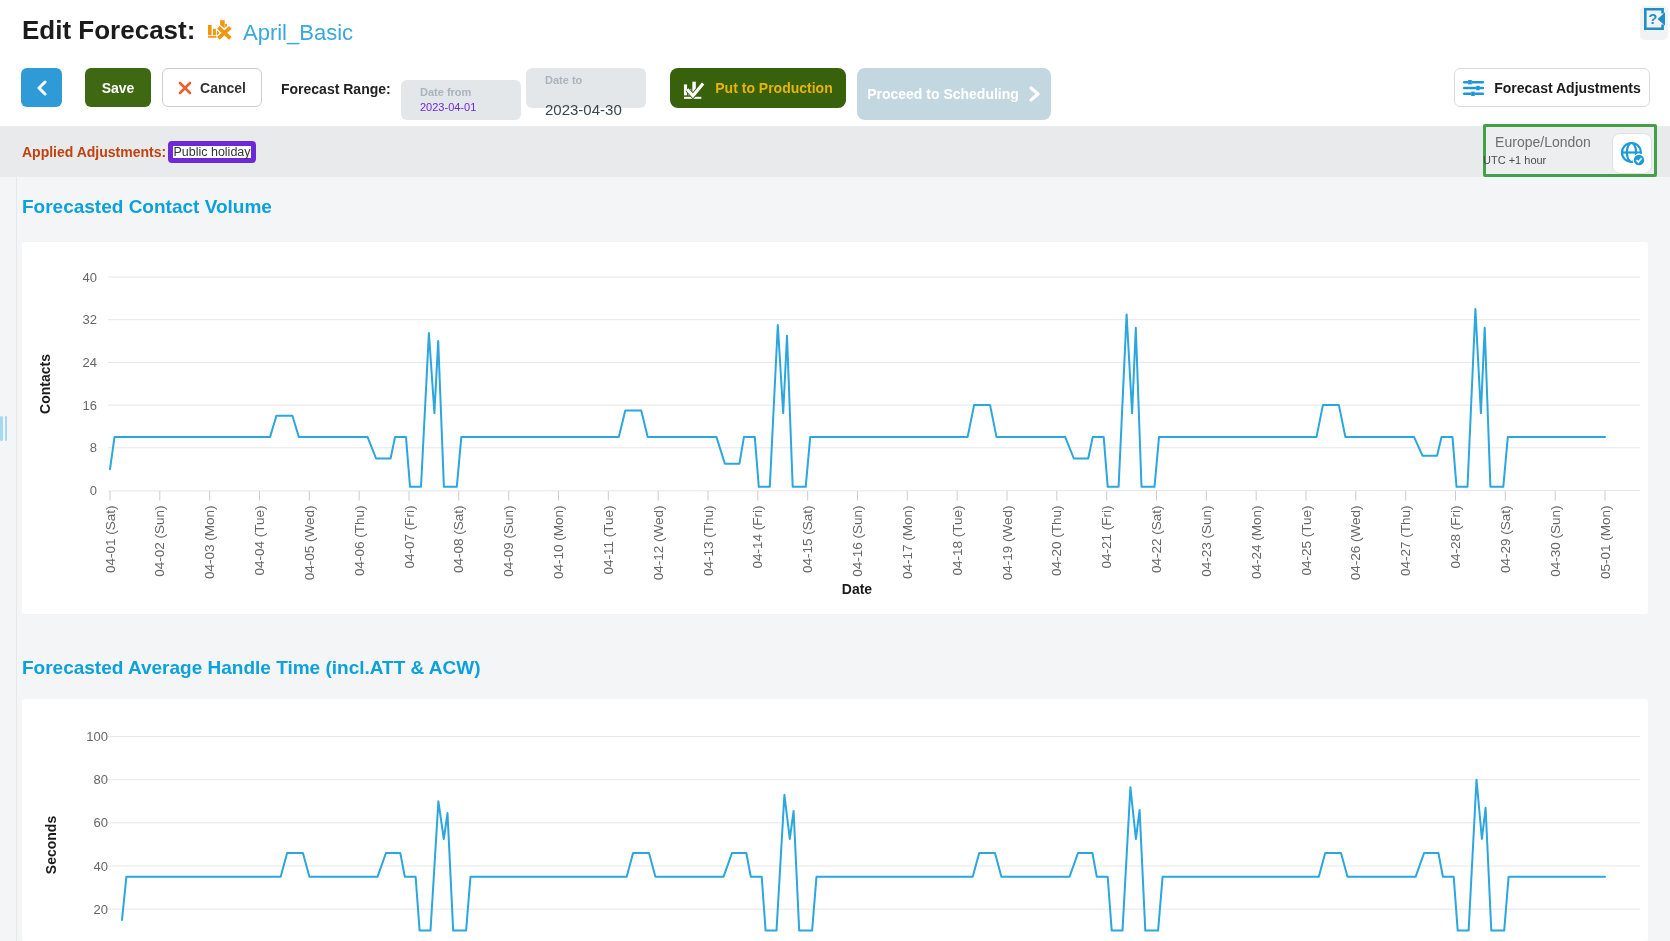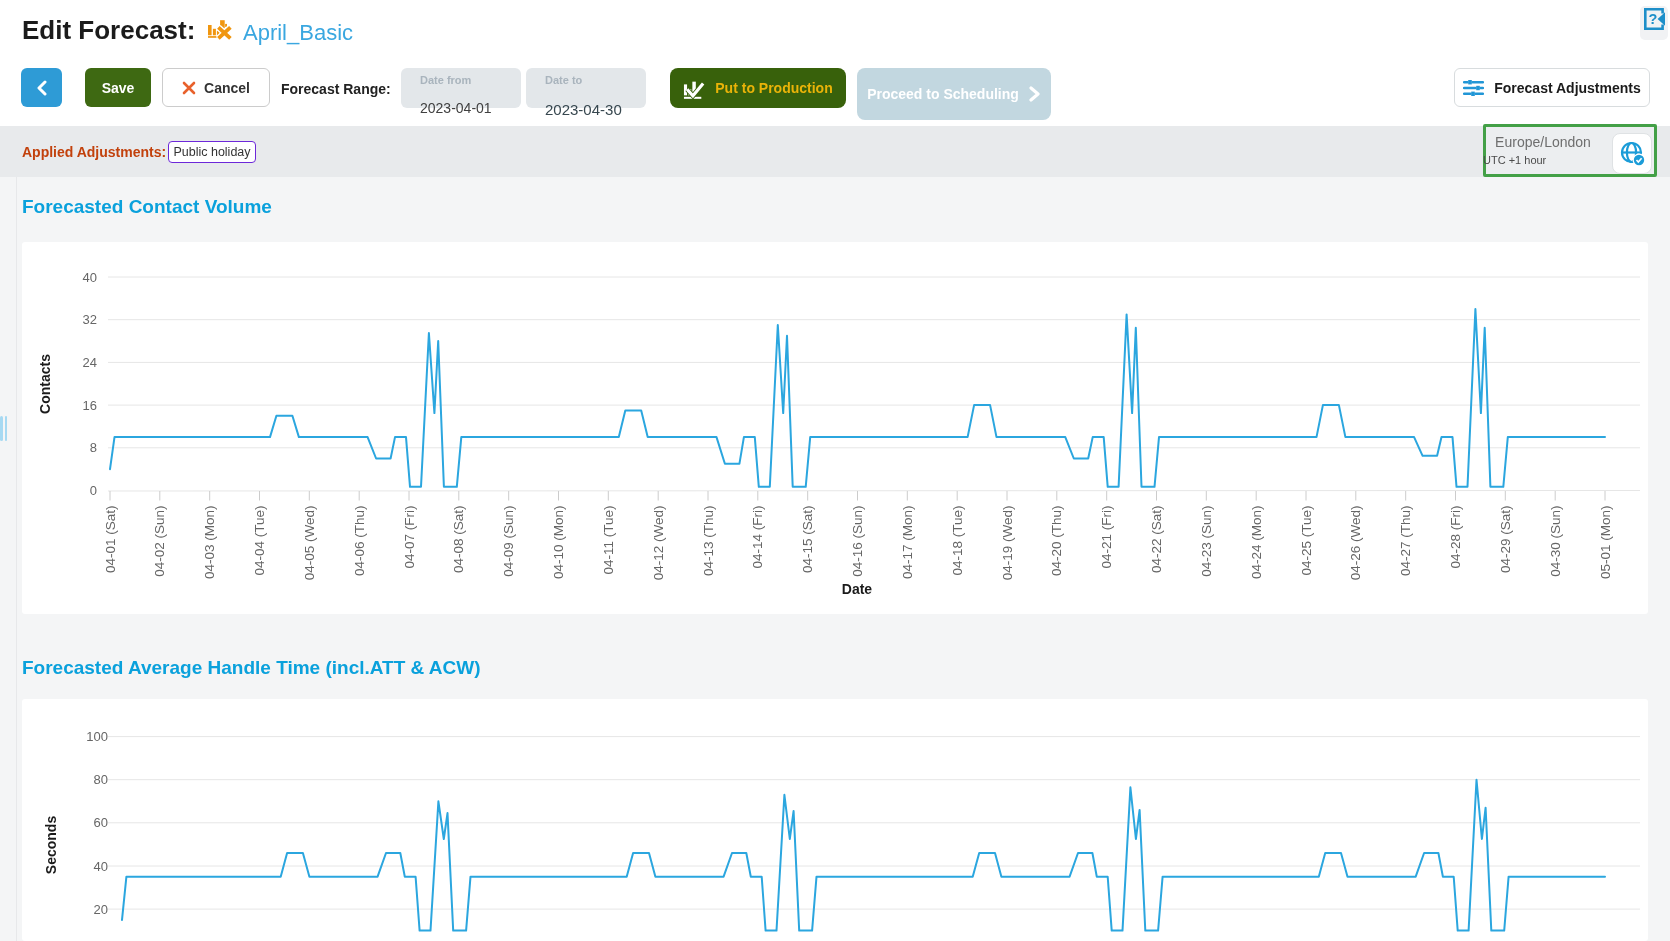--- a/index.html
+++ b/index.html
@@ -29,28 +29,28 @@
   <polygon points="21,4.2 21,17.8 13.6,11" fill="#1e8fc9"></polygon>
   <text x="9" y="16" text-anchor="middle" font-size="14.5" font-weight="bold" fill="#1e8fc9" font-family="Liberation Sans,sans-serif">?</text>
 </svg>
 
 <div class="btn" style="left:21px;top:68px;width:41px;height:39px;background:#2e9bd6">
   <svg width="14" height="16" viewBox="0 0 14 16">
       <path d="M10 2 L4 8 L10 14" fill="none" stroke="#fff" stroke-width="3" stroke-linecap="round" stroke-linejoin="round"></path>
     </svg>
 </div>
 <div class="btn" style="left:85px;top:68px;width:66px;height:39px;background:#3e6912;color:#fff">Save</div>
-<div class="btn" style="left:162px;top:68px;width:108px;height:39px;background:#fff;border:1px solid #ccc;color:#333">
+<div class="btn" style="left:162px;top:68px;width:100px;height:39px;background:#fff;border:1px solid #ccc;color:#333">
   <svg width="14" height="14" viewBox="0 0 14 14" style="margin-right:8px">
       <path d="M2 2 L12 12 M12 2 L2 12" stroke="#e8612c" stroke-width="2.6" stroke-linecap="round"></path>
     </svg>Cancel</div>
 <div class="abs" style="left:281px;top:81px;font-size:14px;font-weight:bold;color:#222">Forecast Range:</div>
-<div class="abs" style="left:401px;top:68px;width:120px;height:40px;background:#e3e7ea;border-radius:6px;padding:6px 0 0 19px">
+<div class="abs" style="left:401px;top:80px;width:120px;height:40px;background:#e3e7ea;border-radius:6px;padding:6px 0 0 19px">
   <div style="font-size:11px;font-weight:bold;color:#a9b4bd">Date from</div>
-  <div style="font-size:14px;color:#404040;margin-top:14px">2023-04-01</div>
+  <div style="font-size:11px;color:#6d28d9;margin-top:3px">2023-04-01</div>
 </div>
 <div class="abs" style="left:526px;top:68px;width:120px;height:40px;background:#e3e7ea;border-radius:6px;padding:6px 0 0 19px">
   <div style="font-size:11px;font-weight:bold;color:#a9b4bd">Date to</div>
   <div style="font-size:15px;color:#37474f;margin-top:15px">2023-04-30</div>
 </div>
 <div class="btn" style="left:670px;top:68px;width:176px;height:40px;background:#38610b;color:#eab308;border-radius:8px">
   <svg width="22" height="21" viewBox="0 0 24 23" style="margin-right:10px">
     <g fill="#fff">
         <rect x="1" y="7" width="3.4" height="12"></rect>
         <rect x="5.6" y="12" width="3.4" height="7"></rect>
@@ -70,21 +70,21 @@
     <path d="M1 3.2 H4.5 M9.5 3.2 H20"></path>
       <rect x="5.2" y="1" width="3.6" height="4.4" fill="#2196d6" stroke="none"></rect>
     <path d="M1 9 H12.5 M17.5 9 H20"></path>
       <rect x="13.2" y="6.8" width="3.6" height="4.4" fill="#2196d6" stroke="none"></rect>
     <path d="M1 14.8 H7.5 M12.5 14.8 H20"></path>
       <rect x="8.2" y="12.6" width="3.6" height="4.4" fill="#2196d6" stroke="none"></rect>
   </svg>Forecast Adjustments</div>
 
 <div class="abs" style="left:0;top:126px;width:1670px;height:51px;background:#e8eaec"></div>
 <div class="abs" style="left:22px;top:144px;font-size:14px;font-weight:bold;color:#c2410c">Applied Adjustments:</div>
-<div class="abs" style="left:168px;top:141px;width:88px;height:22px;background:#fff;border:1px solid #6d28d9;border-radius:4px;font-size:12.5px;color:#333;display:flex;align-items:center;justify-content:center">Public holiday</div>
+<div class="abs" style="left:168px;top:141px;width:88px;height:22px;background:#fff;border:5px solid #6d28d9;border-radius:4px;font-size:12.5px;color:#333;display:flex;align-items:center;justify-content:center">Public holiday</div>
 
 <div class="abs" style="left:1483px;top:124px;width:174px;height:53px;background:#eceef0;border:3px solid #43a047;border-radius:2px"></div>
 <div class="abs" style="left:1483px;top:134px;width:120px;text-align:center;font-size:14px;color:#6e6e6e">Europe/London</div>
 <div class="abs" style="left:1483px;top:154px;width:120px;text-align:left;font-size:11px;font-weight:normal;color:#4b4b4b">UTC +1 hour</div>
 <div class="abs" style="left:1612px;top:133px;width:40px;height:41px;background:#fff;border:1px solid #dfe2e4;border-radius:8px"></div>
 <svg class="abs" style="left:1620px;top:141px" width="26" height="26" viewBox="0 0 26 26">
   <g fill="none" stroke="#1b9cd8" stroke-width="2.2">
     <circle cx="11.5" cy="11.5" r="9.5"></circle>
     <ellipse cx="11.5" cy="11.5" rx="4.6" ry="9.5"></ellipse>
     <path d="M2 11.5 H21"></path>

